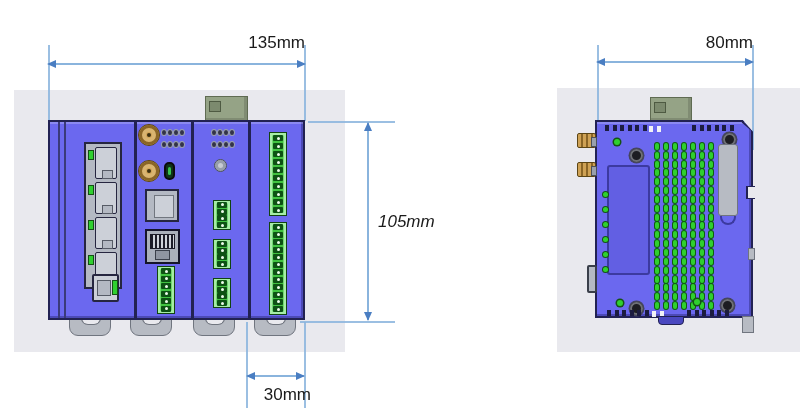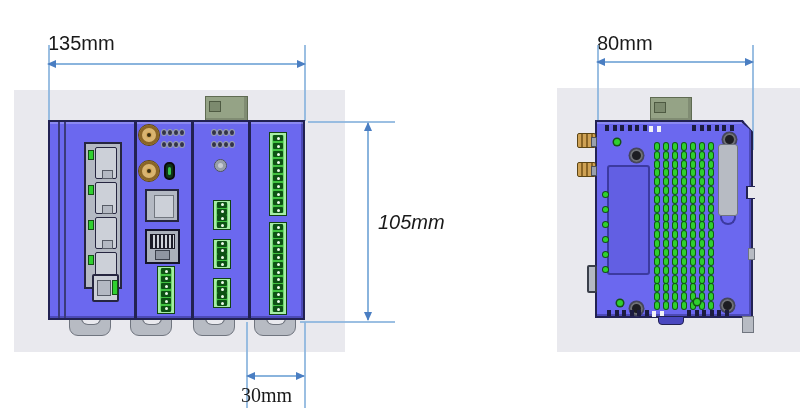--- a/index.html
+++ b/index.html
@@ -5,22 +5,22 @@
   html,body{margin:0;padding:0;}
   body{
     width:800px;height:419px;position:relative;overflow:hidden;
     background:#ffffff;
     font-family:"Liberation Sans", sans-serif;
   }
   
   .panel{position:absolute;background:var(--panel-bg,#e9e9ee);}
   
   .dim-label{
-    position:absolute;color:var(--text,#1a1a1a);font-size:20px;line-height:22px;
-    text-align:left;white-space:nowrap;
+    position:absolute;color:var(--text,#1a1a1a);font-size:17px;line-height:22px;
+    text-align:right;white-space:nowrap;
   }
   .dim-hline{position:absolute;height:2px;background:var(--dim-line,#8ab4dd);}
   .dim-vline{position:absolute;width:2px;background:var(--dim-line,#8ab4dd);}
   .ext-v{position:absolute;width:1.5px;background:var(--dim-line,#8ab4dd);opacity:.85;}
   .ext-h{position:absolute;height:1.5px;background:var(--dim-line,#8ab4dd);opacity:.85;}
   .ah{position:absolute;width:0;height:0;}
   .ah-left{border-top:4px solid transparent;border-bottom:4px solid transparent;border-right:9px solid var(--dim-arrow,#4a7ec2);left:-1px;top:-3px;}
   .ah-right{border-top:4px solid transparent;border-bottom:4px solid transparent;border-left:9px solid var(--dim-arrow,#4a7ec2);right:-1px;top:-3px;}
   .ah-up{border-left:4px solid transparent;border-right:4px solid transparent;border-bottom:9px solid var(--dim-arrow,#4a7ec2);top:-1px;left:-3px;}
   .ah-down{border-left:4px solid transparent;border-right:4px solid transparent;border-top:9px solid var(--dim-arrow,#4a7ec2);bottom:-1px;left:-3px;}
@@ -174,21 +174,21 @@
   <span class="ah ah-down"></span>
 </div>
 <div class="dim-label" style="left:378px;top:211px;font-style:italic;">105mm</div>
 
 <div class="ext-v" style="left:246px;top:322px;height:86px;"></div>
 <div class="ext-v" style="left:304px;top:322px;height:86px;"></div>
 <div class="dim-hline" style="left:247px;top:375px;width:57px;">
   <span class="ah ah-left"></span>
   <span class="ah ah-right"></span>
 </div>
-<div class="dim-label" style="left:241px;top:384px;width:70px;font-family:Liberation Serif, serif;">30mm</div>
+<div class="dim-label" style="left:241px;top:384px;width:70px;">30mm</div>
 
 <div class="clip" style="left:69px;"></div>
 <div class="clip" style="left:130px;"></div>
 <div class="clip" style="left:193px;"></div>
 <div class="clip" style="left:254px;"></div>
 
 <div class="olive-box" style="left:205px;top:96px;width:43px;height:26px;">
     <i></i>
   </div>
 

